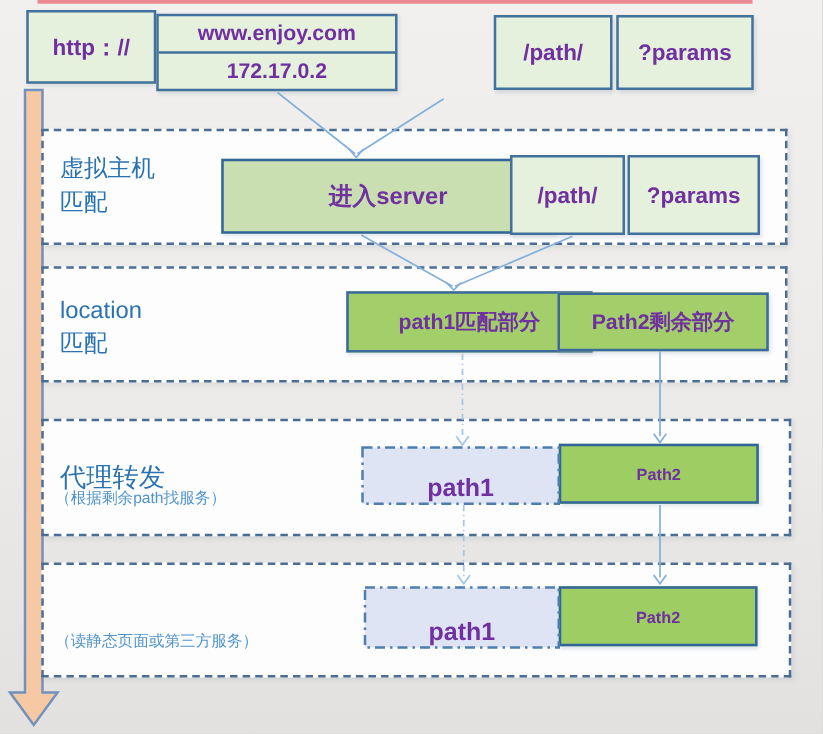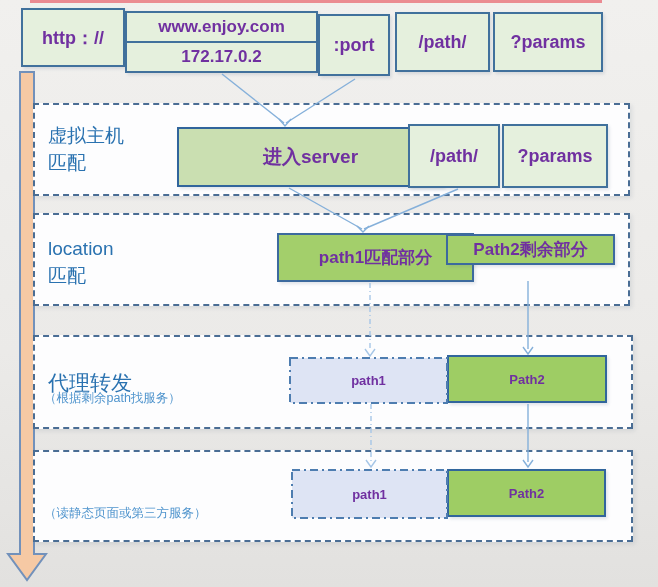--- a/index.html
+++ b/index.html
@@ -33,21 +33,21 @@
   .node.split { flex-direction: column; padding: 0; font-size: 17px; }
   .node.split .cell {
     flex: 1; width: 100%;
     display: flex; align-items: center; justify-content: center;
   }
   .node.split .cell:first-child { border-bottom: 2px solid #41719c; }
 
   .node.server { background: #cadfb1; border-color: #31659c; font-size: 19px; }
   .node.green  { background: #a3cf6b; border-color: #3c6a9e; font-size: 17px; }
   .node.green2 { background: #9ecd64; border-color: #31659c; font-size: 13px; }
-  .node.lav    { background: #dee4f4; border: none; font-size: 13px; box-shadow: none; }
+  .node.lav    { background: #dee4f4; border: none; font-size: 20px; box-shadow: none; align-items: flex-end; }
 
   
   .b-scheme { left: 21px;  top: 8px; width: 104px; height: 59px; }
   .b-host   { left: 125px; top: 11px; width: 193px; height: 62px; align-items: center; }
   .b-port   { left: 318px; top: 14px; width: 72px;  height: 62px; }
   .b-path   { left: 395px; top: 12px; width: 95px;  height: 60px; }
   .b-params { left: 493px; top: 12px; width: 110px; height: 60px; }
 
   
   .stage {
@@ -81,21 +81,21 @@
   .lbl4 { left: 48px; top: 472px; font-size: 21px; }
   .note4 { left: 44px; top: 505px; }
 
   
   .b-server   { left: 177px; top: 127px; width: 267px; height: 60px; }
   .b-s1path   { left: 408px; top: 124px; width: 92px;  height: 64px; }
   .b-s1params { left: 502px; top: 124px; width: 106px; height: 64px; }
 
   
   .b-matched   { left: 277px; top: 233px; width: 197px; height: 49px; }
-  .b-remainder { left: 446px; top: 234px; width: 169px; height: 31px; }
+  .b-remainder { left: 446px; top: 234px; width: 169px; height: 47px; }
 
   
   .b-p1a { left: 290px; top: 358px; width: 157px; height: 45px; }
   .b-p2a { left: 447px; top: 355px; width: 160px; height: 48px; }
 
   
   .b-p1b { left: 292px; top: 470px; width: 155px; height: 48px; }
   .b-p2b { left: 447px; top: 469px; width: 159px; height: 48px; }
 
   svg.overlay { position: absolute; left: 0; top: 0; pointer-events: none; }
@@ -115,23 +115,20 @@
     <polygon points="20,72 34,72 34,554 46,554 27,580 8,554 20,554" fill="#f6c9a4" stroke="#7291bb" stroke-width="2"></polygon>
   </svg>
 
   <div class="node b-scheme">
     <span>http：//</span>
   </div>
   <div class="node split b-host">
     <div class="cell">www.enjoy.com</div>
     <div class="cell">172.17.0.2</div>
   </div>
-  <div class="node b-port">
-    <span>:port</span>
-  </div>
   <div class="node b-path">
     <span>/path/</span>
   </div>
   <div class="node b-params">
     <span>?params</span>
   </div>
 
   <div class="stage st1 z-mid"></div>
   <div class="stage st2 z-mid"></div>
   <div class="stage st3 z-mid"></div>

